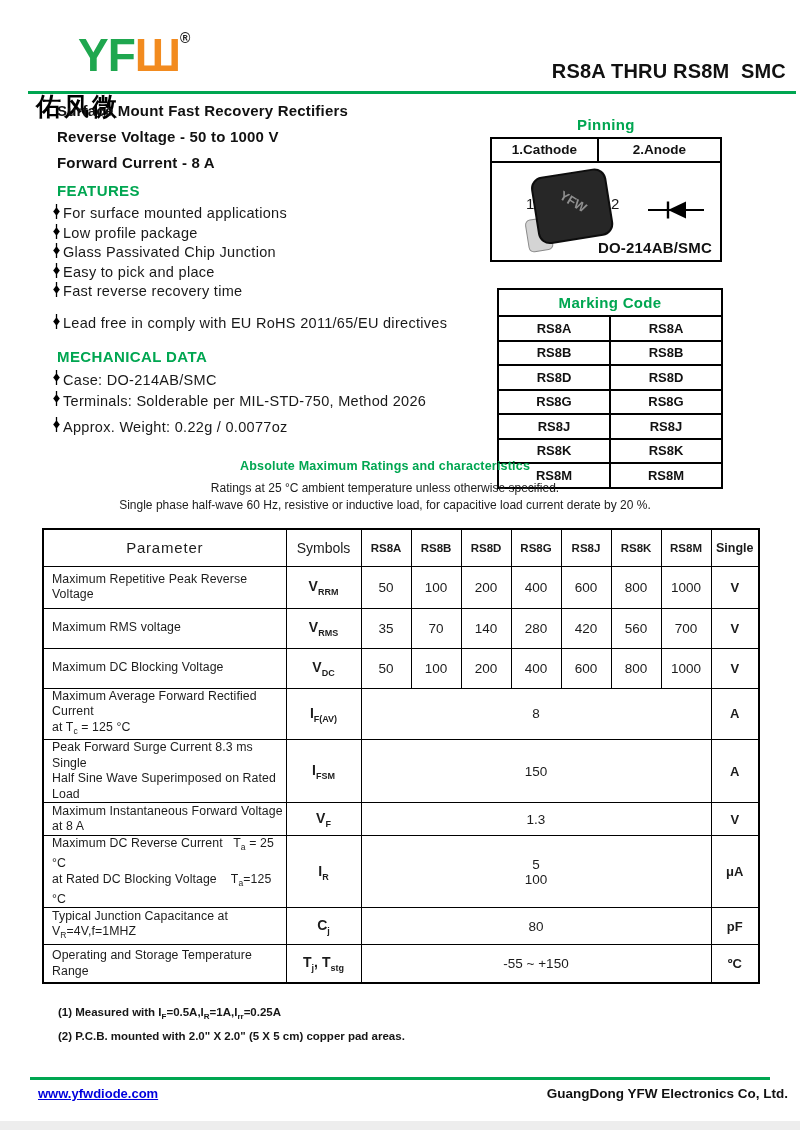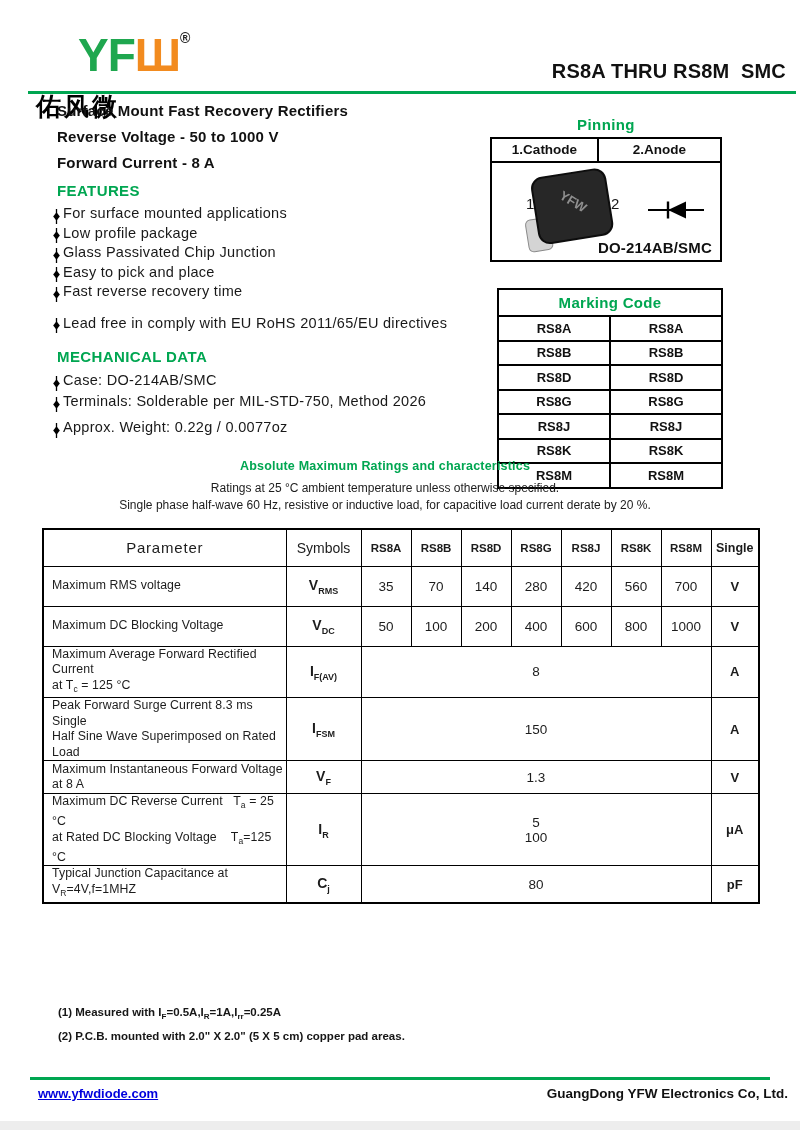--- a/index.html
+++ b/index.html
@@ -15,21 +15,21 @@
   .logo-cn { font-size:25px; font-weight:bold; letter-spacing:3px; color:#000; margin-top:2px; }
   .doc-title { position:absolute; right:14px; top:60px; font-size:20px; font-weight:bold; color:#111; letter-spacing:0.2px; white-space:pre; }
   .header-rule { position:absolute; left:28px; top:91px; width:768px; height:3px; background:#00A651; }
 
   
   .left-col { position:absolute; left:36px; top:102px; width:448px; }
   .intro-line { padding-left:21px; font-size:15px; font-weight:bold; margin-bottom:9px; letter-spacing:0.2px; }
   .sec-heading { padding-left:21px; font-size:15px; font-weight:bold; color:#00A651; letter-spacing:0.4px; }
   .features-head { margin-top:11px; margin-bottom:5px; }
   .blist { padding-left:21px; list-style:none; }
-  .blist li { display:flex; align-items:flex-end; font-size:14.5px; letter-spacing:0.3px; line-height:19.5px; color:#191919; }
+  .blist li { display:flex; align-items:flex-start; font-size:14.5px; letter-spacing:0.3px; line-height:19.5px; color:#191919; }
   .blist li.gap-top { margin-top:12px; }
   .bullet-ic { flex:0 0 9px; margin-right:2px; margin-left:-5px; }
   .mech-head { margin-top:15px; margin-bottom:5px; }
   .mech-list li { line-height:21px; }
   .mech-list li.gap-top { margin-top:5px; }
 
   
   .pin-heading { position:absolute; left:490px; top:116px; width:232px; text-align:center; font-size:15px; font-weight:bold; color:#00A651; letter-spacing:0.4px; }
   .pin-box { position:absolute; left:490px; top:137px; width:232px; height:125px; border:2px solid #000; }
   .pin-head-row { display:flex; height:24px; border-bottom:2px solid #000; }
@@ -255,20 +255,32 @@
     <th class="h-part">RS8A</th>
     <th class="h-part">RS8B</th>
     <th class="h-part">RS8D</th>
     <th class="h-part">RS8G</th>
     <th class="h-part">RS8J</th>
     <th class="h-part">RS8K</th>
     <th class="h-part">RS8M</th>
     <th class="h-unit">Single</th>
   </tr>
 
+  <tr style="height:42px">
+    <td class="param">Maximum Repetitive Peak Reverse Voltage</td>
+    <td class="sym"><span>V</span><sub>RRM</sub></td>
+    <td class="val">50</td>
+    <td class="val">100</td>
+    <td class="val">200</td>
+    <td class="val">400</td>
+    <td class="val">600</td>
+    <td class="val">800</td>
+    <td class="val">1000</td>
+    <td class="unit">V</td>
+  </tr>
 
   <tr style="height:40px">
     <td class="param">Maximum RMS voltage</td>
     <td class="sym"><span>V</span><sub>RMS</sub></td>
     <td class="val">35</td>
     <td class="val">70</td>
     <td class="val">140</td>
     <td class="val">280</td>
     <td class="val">420</td>
     <td class="val">560</td>
@@ -319,20 +331,26 @@
 
   <tr style="height:37px">
     <td class="param"><span>Typical Junction Capacitance at V</span><sub>R</sub><span>=4V,f=1MHZ</span></td>
     <td class="sym"><span>C</span><sub>j</sub></td>
     <td class="val" colspan="7">80</td>
     <td class="unit">pF</td>
   </tr>
 
 
 
+  <tr style="height:38px">
+    <td class="param">Operating and Storage Temperature Range</td>
+    <td class="sym"><span>T</span><sub>j</sub><span>, T</span><sub>stg</sub></td>
+    <td class="val" colspan="7">-55 ~ +150</td>
+    <td class="unit">ºC</td>
+  </tr>
 </tbody>
   </table>
 
 <div class="fnotes">
   <div class="fn"><span>(1) Measured with I</span><sub>F</sub><span>=0.5A,I</span><sub>R</sub><span>=1A,I</span><sub>rr</sub><span>=0.25A</span></div>
   <div class="fn">(2) P.C.B. mounted with 2.0" X 2.0" (5 X 5 cm) copper pad areas.</div>
 </div>
 
 <div class="footer-rule"></div>
 <a class="footer-link" href="#">www.yfwdiode.com</a>

